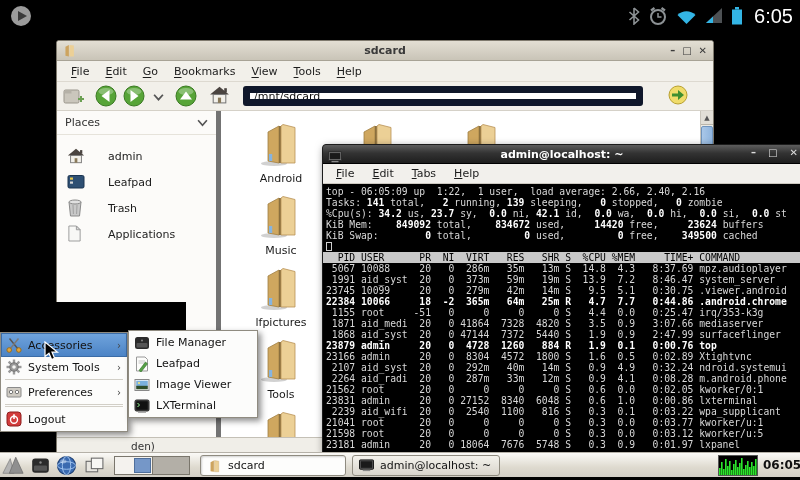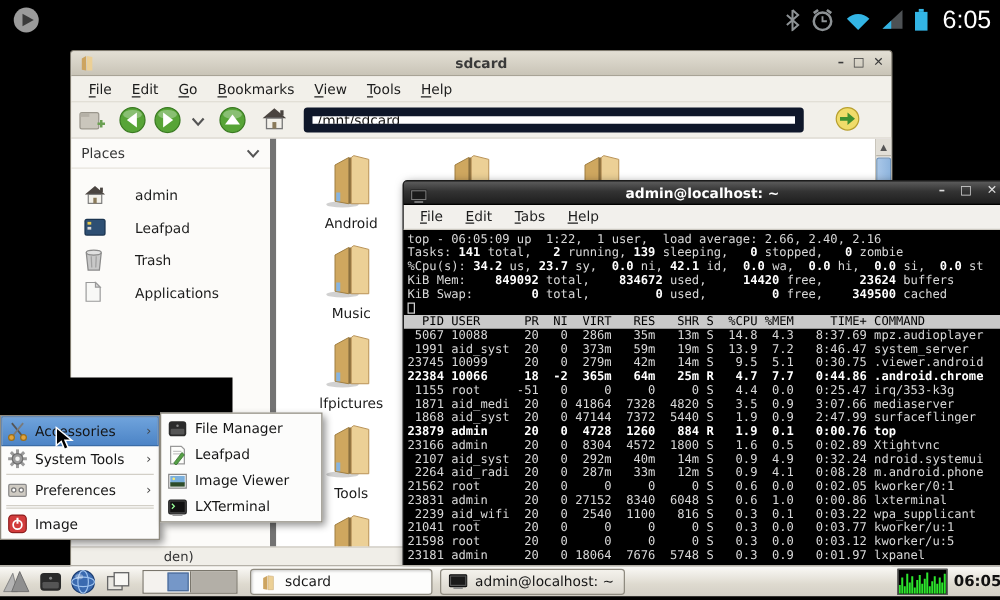--- a/index.html
+++ b/index.html
@@ -458,21 +458,21 @@
           <span class="mi-arrow">›</span>
         </div>
         <div class="menu-sep"></div>
         <div class="menu-sep"></div>
         <div class="menu-item">
           <span class="mi-ic"><svg viewBox="0 0 16 16" width="16" height="16">
               <rect x="1" y="1" width="14" height="14" rx="3" fill="#d23c3c" stroke="#8e1f1f"></rect>
               <circle cx="8" cy="8.8" r="3.5" fill="none" stroke="#fff" stroke-width="1.4"></circle>
               <line x1="8" y1="3.2" x2="8" y2="8" stroke="#fff" stroke-width="1.6"></line>
             </svg></span>
-          <span>Image</span>
+          <span>Logout</span>
         </div>
       </div>
     <div class="menu submenu" id="submenu">
         <div class="menu-item">
           <span class="mi-ic"><svg viewBox="0 0 16 16" width="16" height="16">
               <rect x="1" y="2" width="14" height="12" rx="2.5" fill="#2b2b2b"></rect>
               <rect x="2.5" y="8" width="11" height="4.5" rx="1" fill="#555"></rect>
               <circle cx="8" cy="5.5" r="1" fill="#888"></circle>
             </svg></span>
           <span>File Manager</span>

